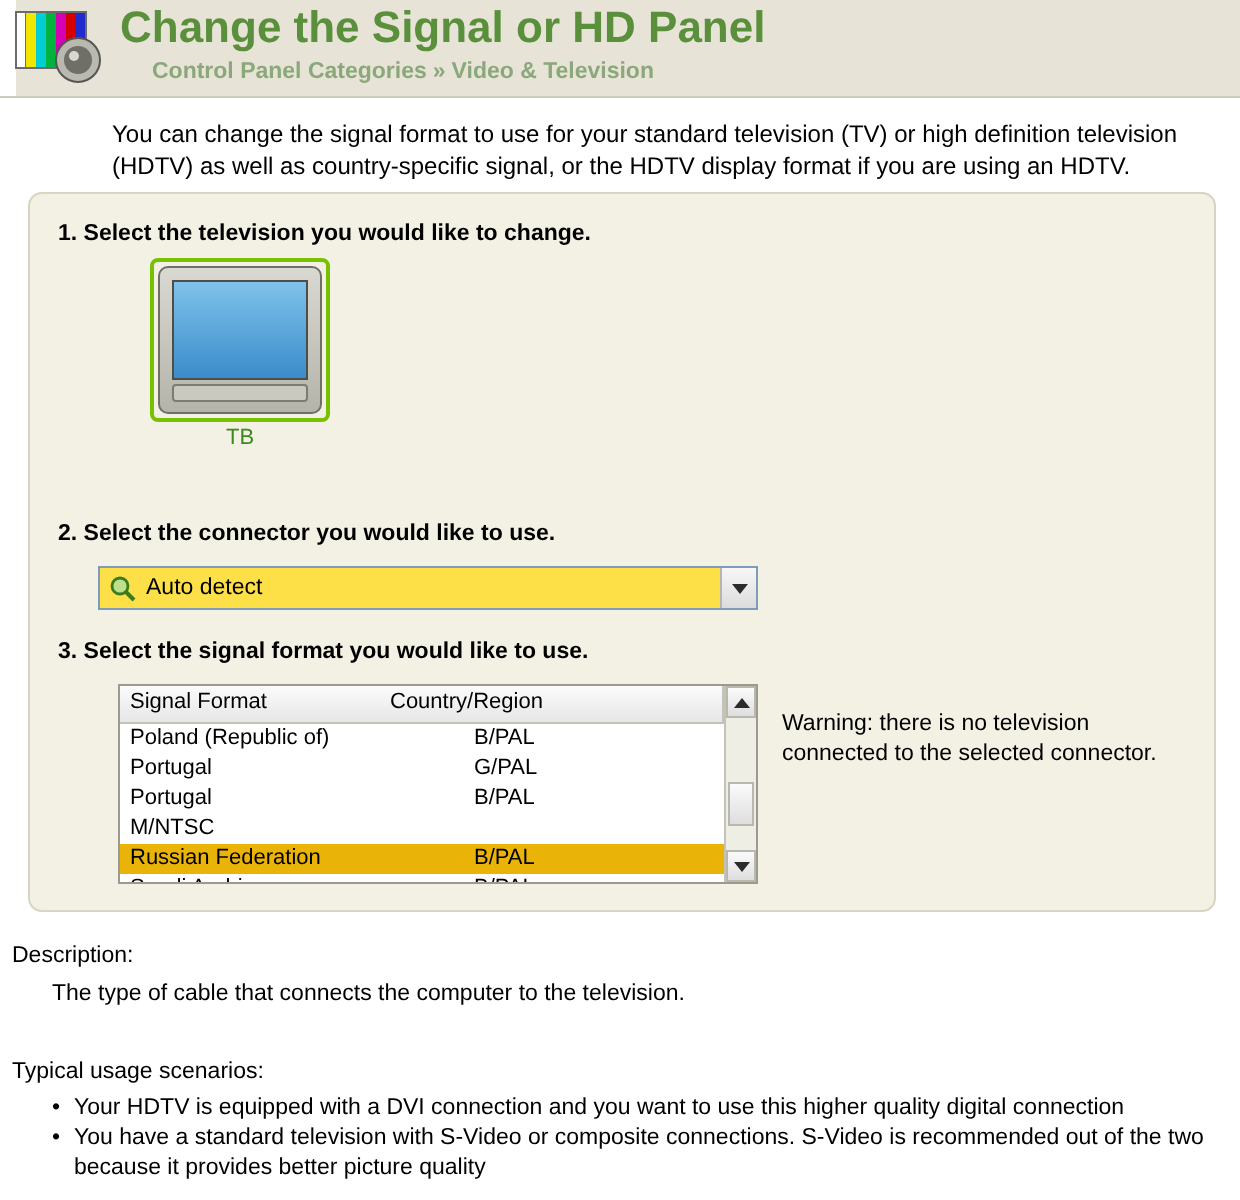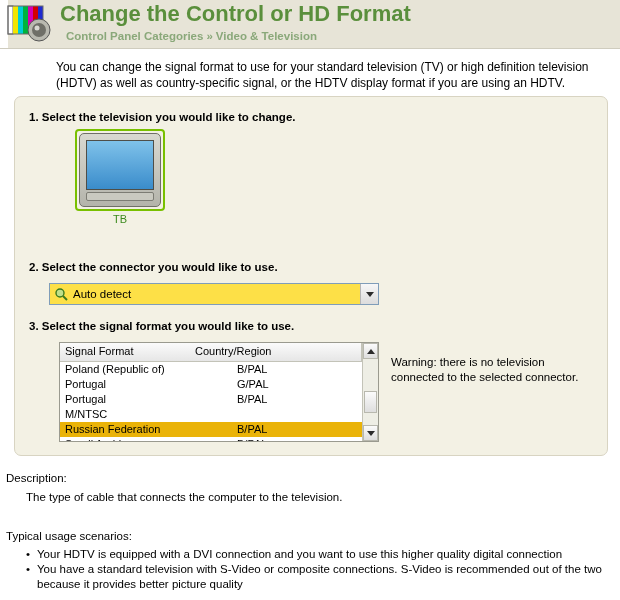--- a/index.html
+++ b/index.html
@@ -42,21 +42,21 @@
     left: 60px;
     top: 1px;
     font-size: 22px;
     font-weight: bold;
     color: #5a8f3c;
     letter-spacing: 0px;
     font-family: "Liberation Sans", sans-serif;
   }
   .header-breadcrumb {
     position: absolute;
-    left: 66px;
+    left: 76px;
     top: 30px;
     font-size: 11.5px;
     font-weight: bold;
     color: #8aa87a;
   }
   .header-breadcrumb .sep {
     color: #8aa87a;
     padding: 0 3px;
   }
 
@@ -323,21 +323,21 @@
       <rect x="17" y="2" width="5" height="28" fill="#00b33c"></rect>
       <rect x="22" y="2" width="5" height="28" fill="#d400b4"></rect>
       <rect x="27" y="2" width="5" height="28" fill="#d40000"></rect>
       <rect x="32" y="2" width="5" height="28" fill="#1f2ad0"></rect>
       <rect x="2" y="2" width="35" height="28" fill="none" stroke="#6b6b6b" stroke-width="1"></rect>
       <circle cx="33" cy="26" r="11" fill="#b9b9b0" stroke="#555" stroke-width="1"></circle>
       <circle cx="33" cy="26" r="7" fill="#6f6f68"></circle>
       <circle cx="31" cy="24" r="2.5" fill="#d8d8d2"></circle>
     </svg>
   </div>
-  <div class="header-title">Change the Control or HD Format</div>
+  <div class="header-title">Change the Signal or HD Panel</div>
   <div class="header-breadcrumb">
     <span>Control Panel Categories</span><span class="sep">»</span><span>Video &amp; Television</span>
   </div>
 </div>
 
 <div class="intro">You can change the signal format to use for your standard television (TV) or high definition television (HDTV) as well as country-specific signal, or the HDTV display format if you are using an HDTV.</div>
 
 <div class="panel">
 
   <div class="step-label step1">1. Select the television you would like to change.</div>

